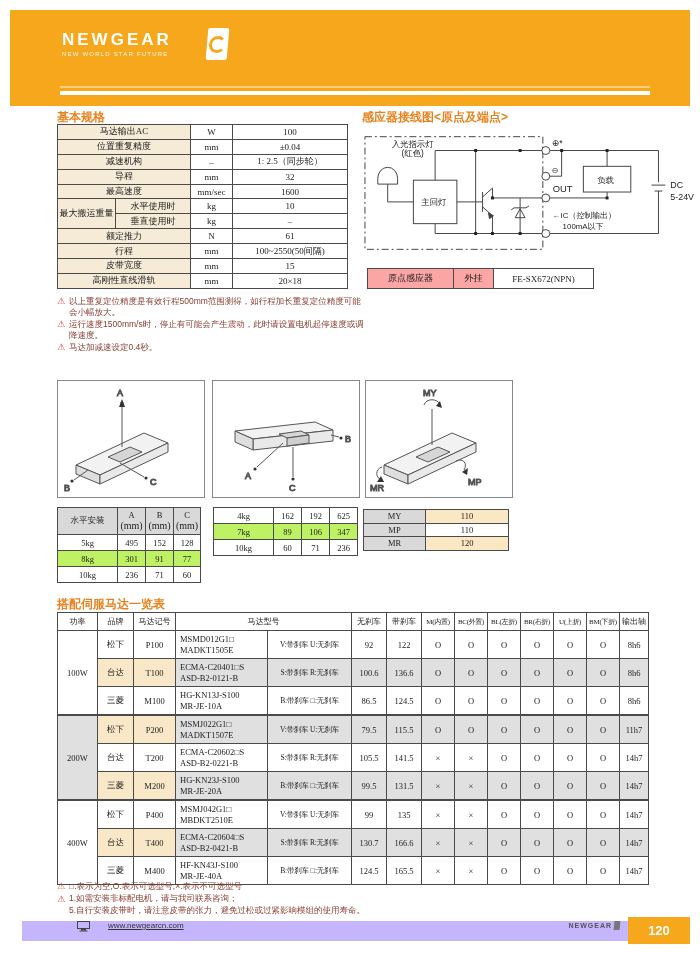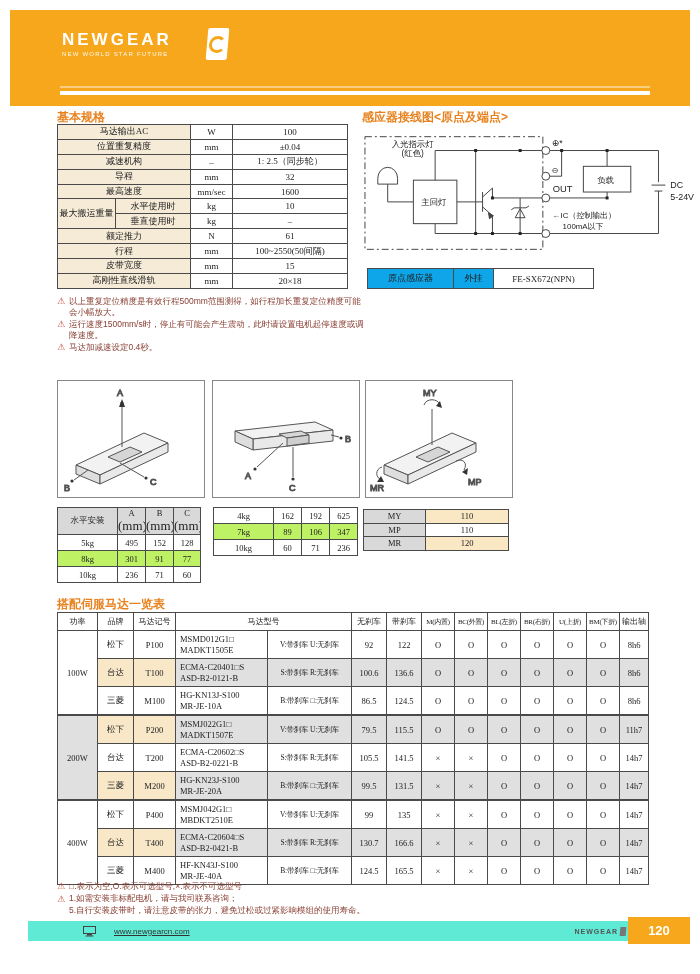--- a/index.html
+++ b/index.html
@@ -33,32 +33,32 @@
   .notes{position:absolute;left:57px;top:296px;width:308px;font-size:8.5px;line-height:1.3;color:#8a4035;}
   .note{display:flex;margin-bottom:1px;}
   .note .tri{color:#D03A2B;flex:0 0 12px;font-size:9px;line-height:1.2;}
   .note span:last-child{flex:1;}
 
   
   .wiring-svg{position:absolute;left:362px;top:130px;}
   .wiring-svg text{font-family:"Liberation Sans","DejaVu Sans",sans-serif;fill:#222;}
   .sensor-tbl{position:absolute;left:367px;top:268px;width:226px;font-size:9px;}
   .sensor-tbl td{height:19px;}
-  .sensor-tbl td.bg{background:#0ea5e9;}
+  .sensor-tbl td.bg{background:#fca5a5;}
 
   
   .mbox{position:absolute;top:380px;width:146px;height:116px;border:1px solid #888;background:#fff;}
   .mbox svg text{font-family:"Liberation Sans","DejaVu Sans",sans-serif;fill:#222;font-size:9px;}
 
   
   .loadt{position:absolute;top:507px;font-size:8.5px;}
   .loadt th{background:#D9D9D9;height:26px;line-height:1.1;}
   .loadt td{height:15px;background:#fff;}
   .loadt tr.hl td{background:#bef264;}
-  .loadt .u{font-size:13px;}
+  .loadt .u{font-size:10px;}
   .momt{position:absolute;left:363px;top:509px;width:145px;font-size:8.5px;}
   .momt td{height:12.5px;}
   .momt td.k{background:#D9D9D9;}
   .momt td.hl{background:#FAE7C3;}
 
   
   .motor{position:absolute;left:57px;top:612px;width:592px;font-size:8.5px;}
   .motor th{background:#fff;height:17px;font-size:8px;}
   .motor th.opt{font-size:7px;letter-spacing:-.3px;}
   .motor td{height:27px;background:#fff;}
@@ -69,22 +69,22 @@
   .motor td.c-model{text-align:left;padding-left:4px;line-height:1.25;}
   .motor td.c-brake{font-size:7.5px;letter-spacing:-.2px;}
 
   .legend{position:absolute;left:57px;top:881px;font-size:8.5px;color:#8a4035;display:flex;}
   .legend .tri,.mnotes .tri{color:#D03A2B;flex:0 0 12px;font-size:9px;}
   .mnotes{position:absolute;left:57px;top:893px;font-size:8.5px;color:#8a4035;line-height:1.35;}
   .mnotes .row{display:flex;}
   .mnotes .row.ind{padding-left:12px;}
 
   
-  .footbar{position:absolute;left:28px;top:921px;width:612px;height:20px;background:#5eead4;
-           display:flex;align-items:center;}
+  .footbar{position:absolute;left:22px;top:921px;width:612px;height:20px;background:#c4b5fd;
+           display:flex;align-items:flex-start;}
   .footbar .url{margin-left:12px;font-size:8px;color:#333;text-decoration:underline;}
   .footbar .monitor{margin-left:55px;margin-right:6px;display:flex;}
   .foot-brand{margin-left:auto;margin-right:14px;font-size:7px;font-weight:bold;letter-spacing:1px;color:#555;display:flex;align-items:center;gap:2px;}
   .foot-brand .mini{width:6px;height:9px;background:#777;display:inline-block;transform:skewX(-5deg);}
   .pagebox{position:absolute;left:628px;top:917px;width:62px;height:27px;background:#F6A71B;
            color:#fff;font-size:13px;font-weight:bold;display:flex;align-items:center;justify-content:center;}
 </style>
 </head>
 <body>
 

